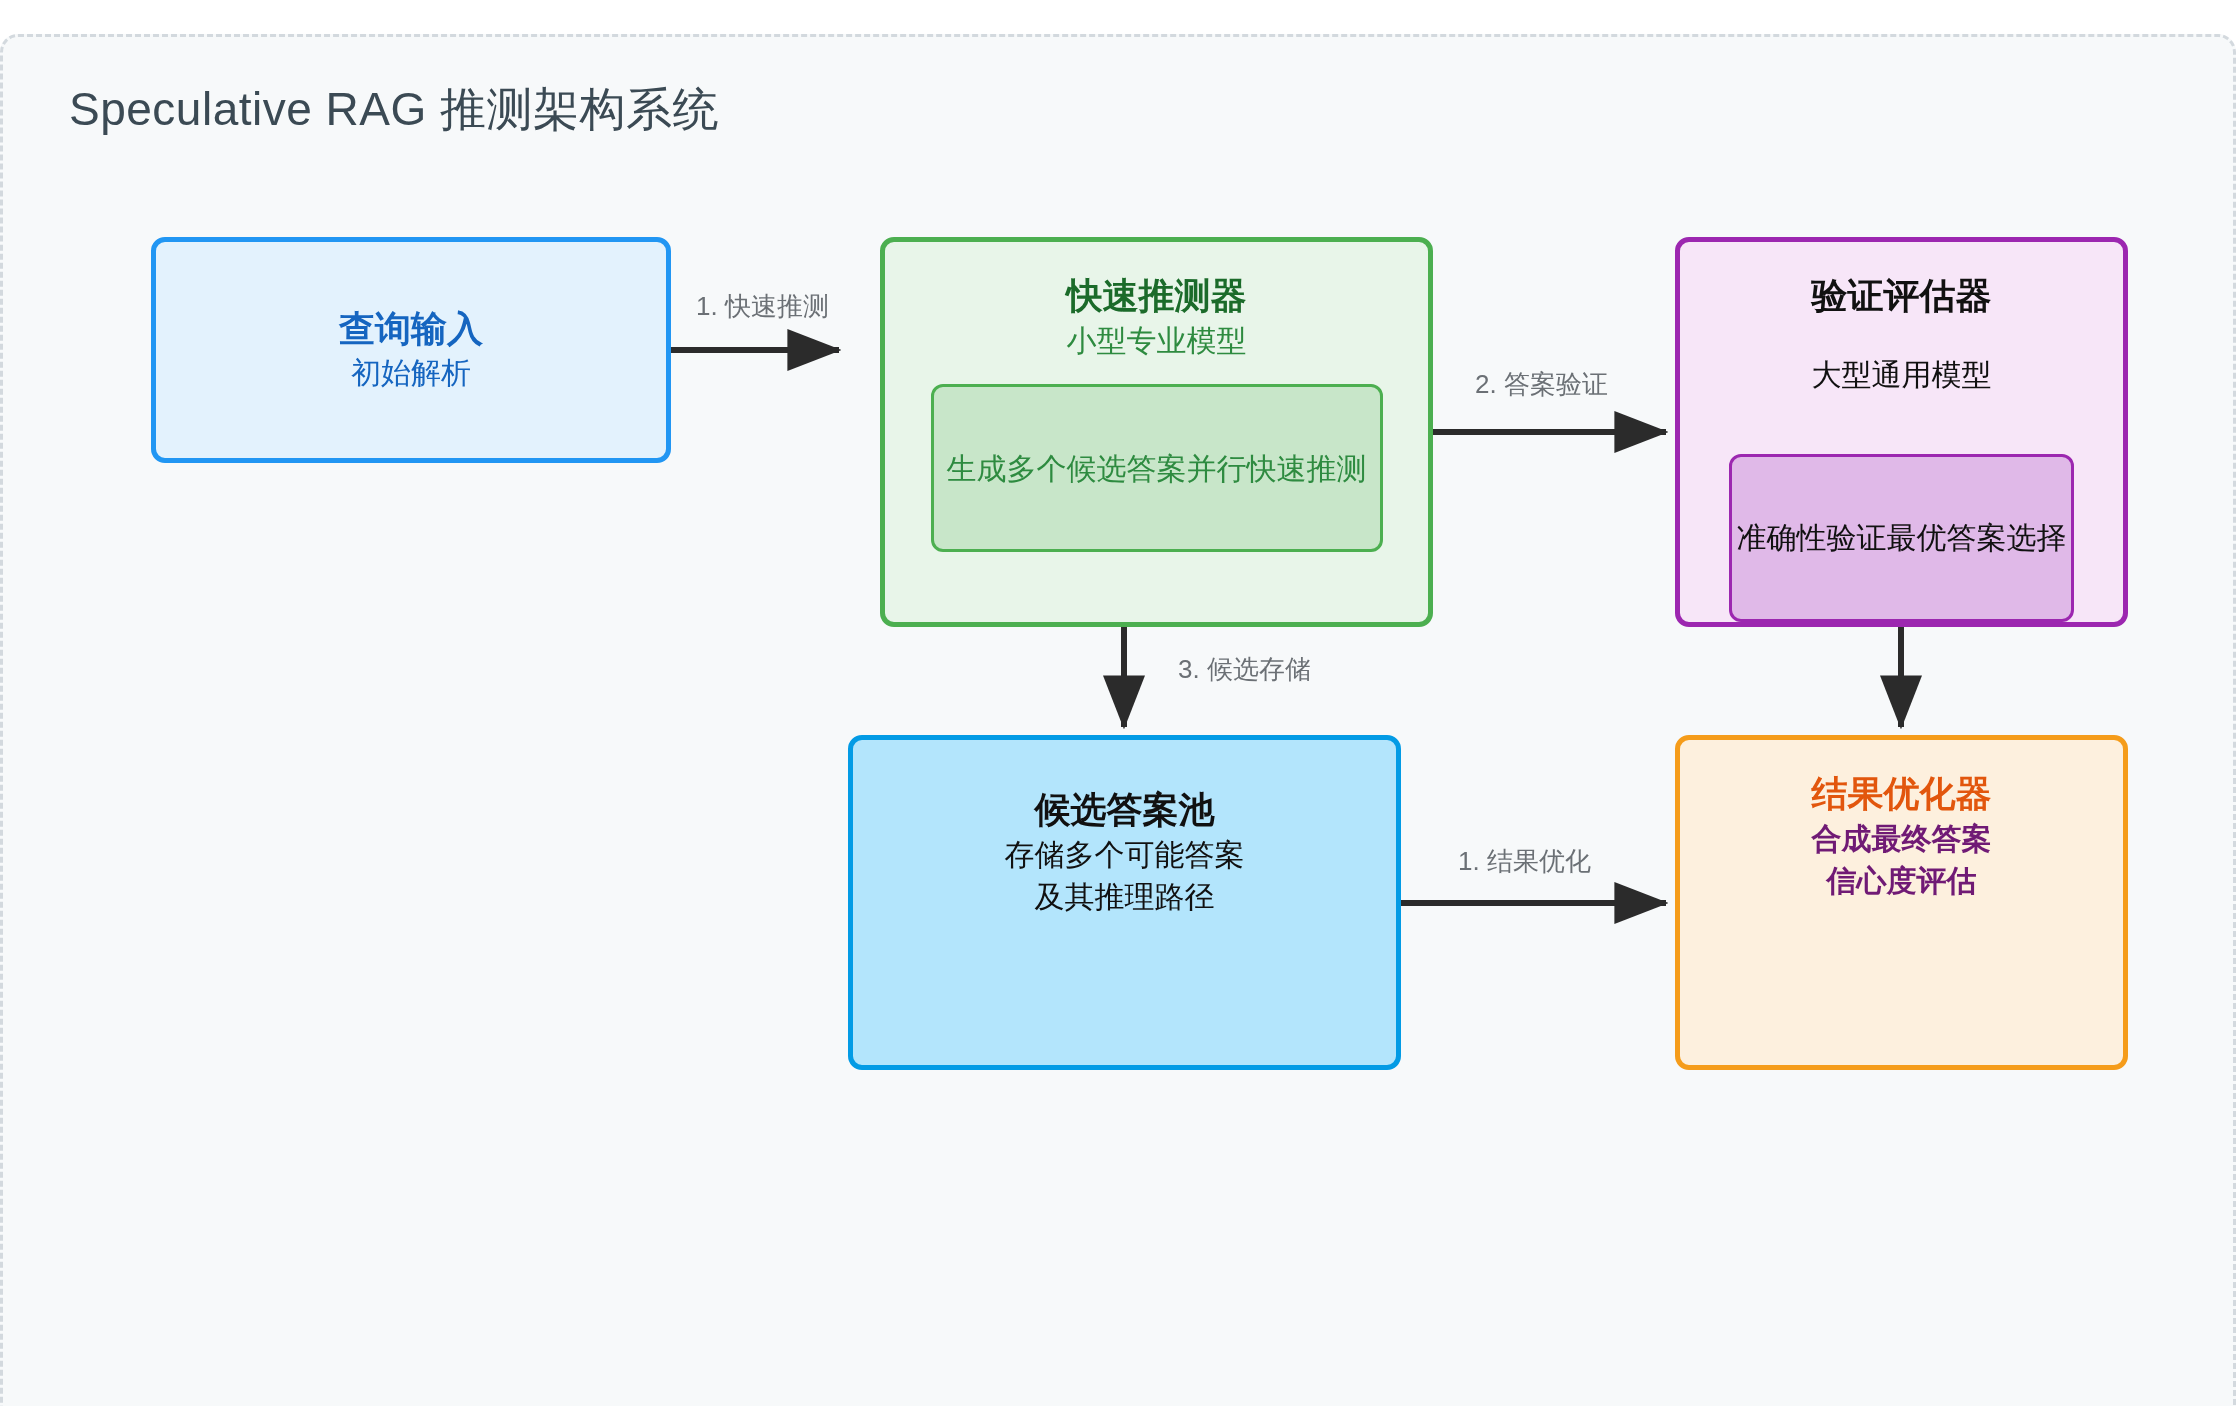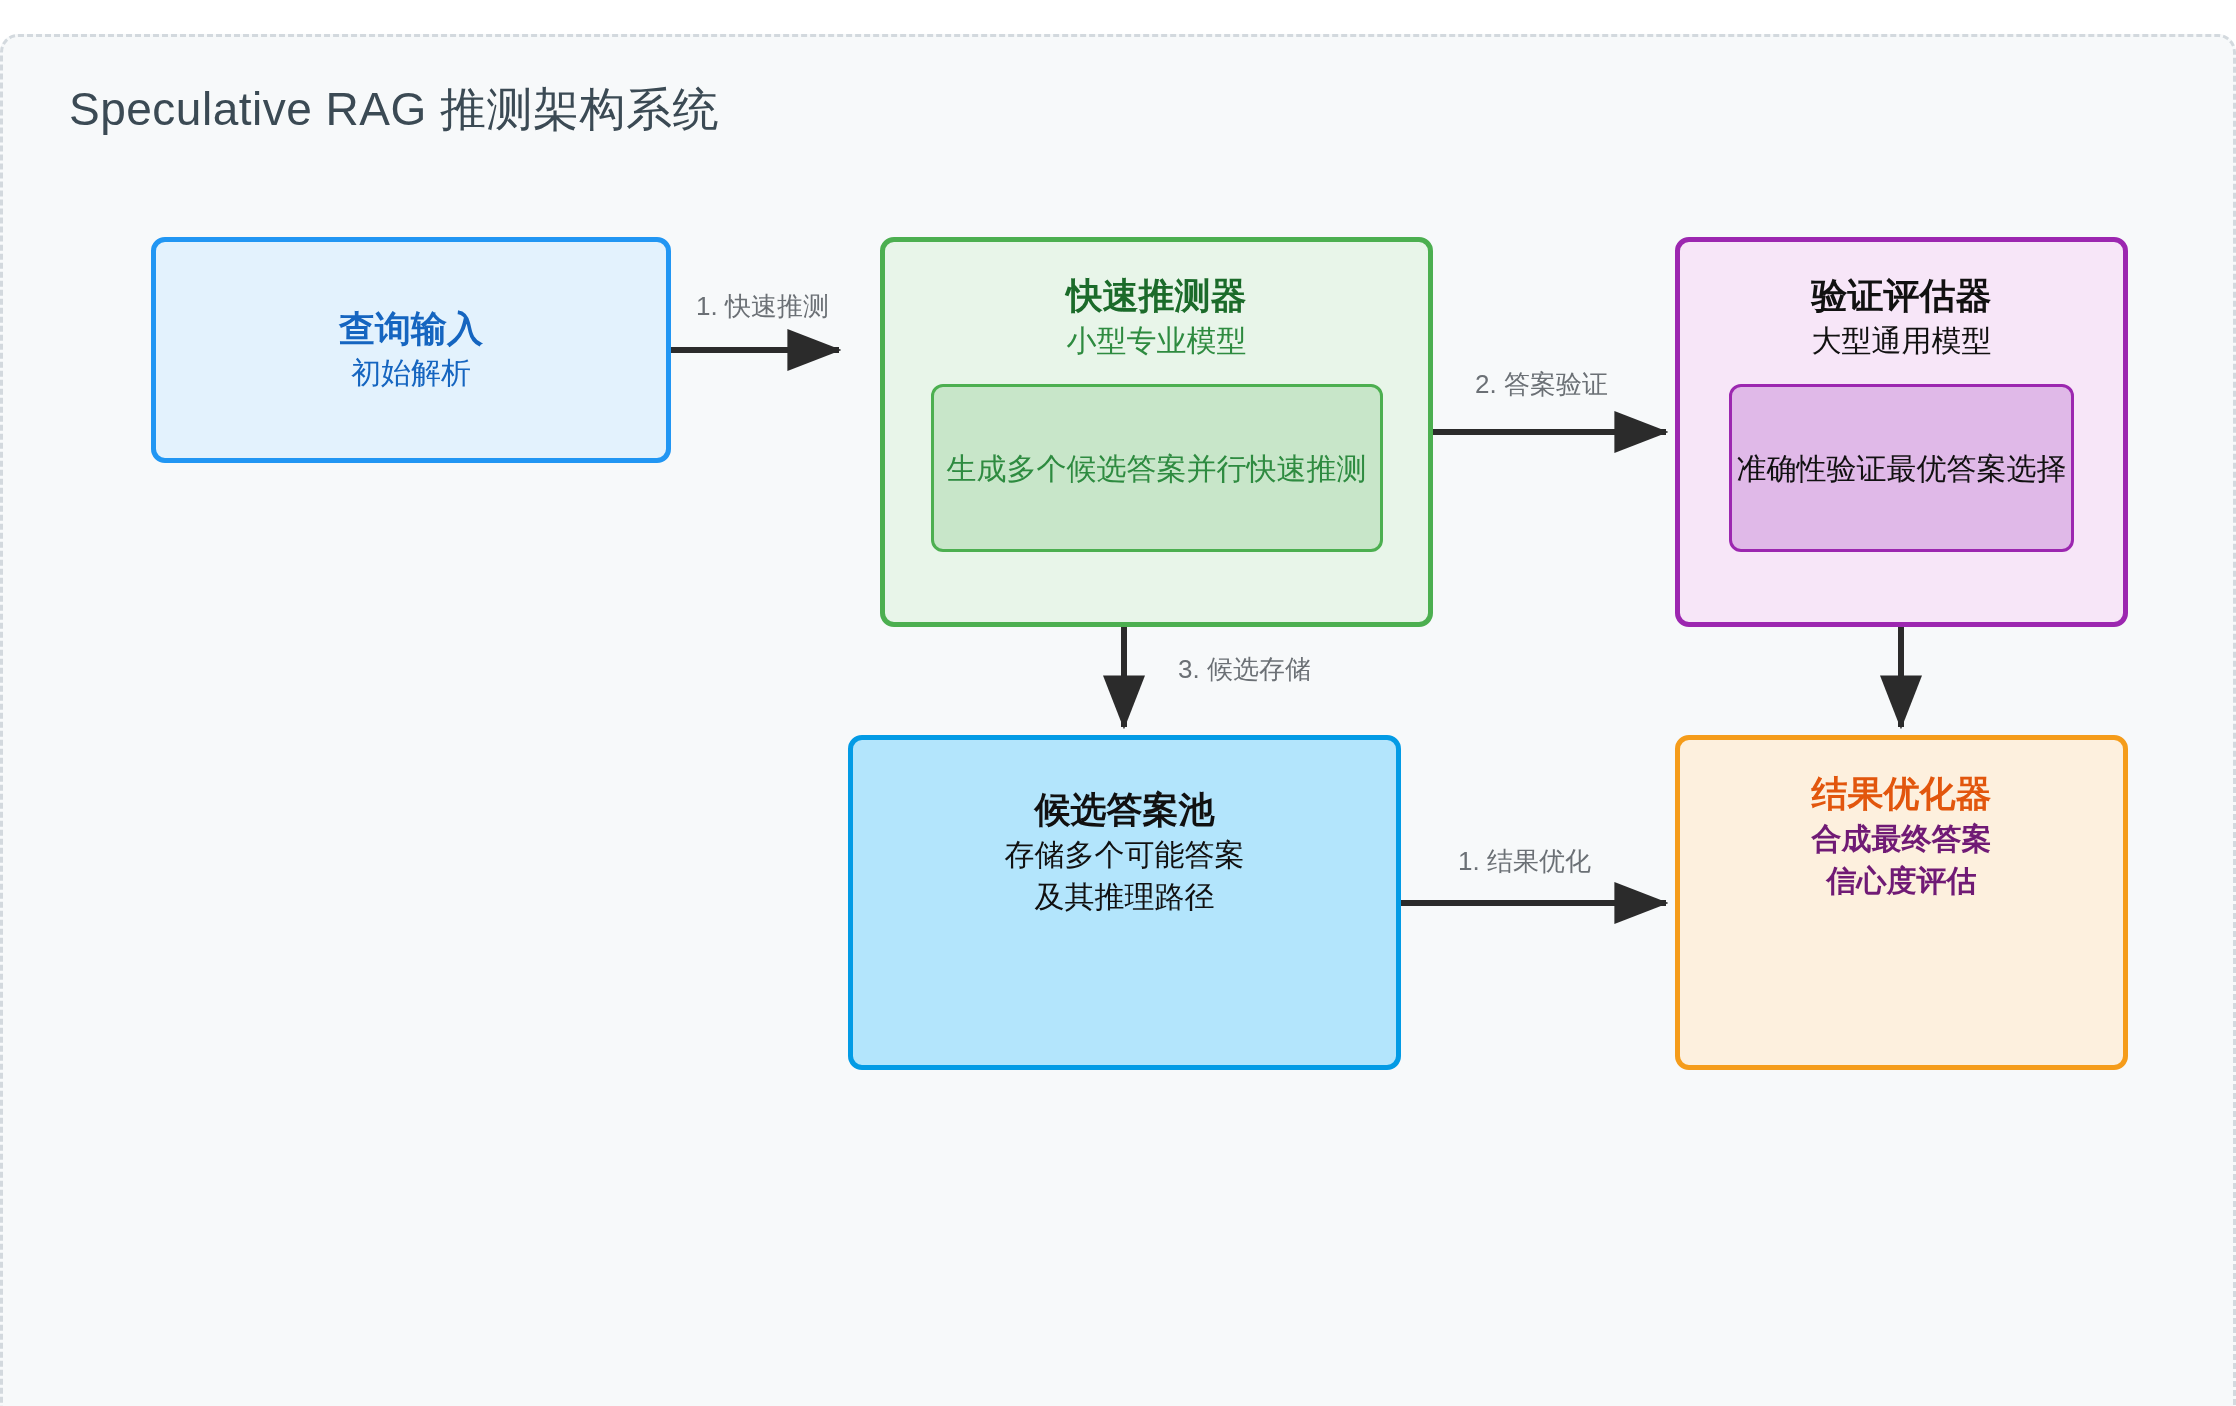--- a/index.html
+++ b/index.html
@@ -104,21 +104,21 @@
   }
 
   
   #node-validator {
     left: 1672px;
     top: 200px;
     width: 453px;
     height: 390px;
     background: #f7e6f8;
     border: 5px solid #9c27b0;
-    justify-content: flex-start;
+    justify-content: space-between;
     padding-top: 30px;
   }
   #node-validator .title-l1,
   #node-validator .line { color: #111111; }
   #sub-validator {
     width: 345px;
     height: 168px;
     margin-top: 22px;
     background: #e0b9e8;
     border: 3px solid #9c27b0;

